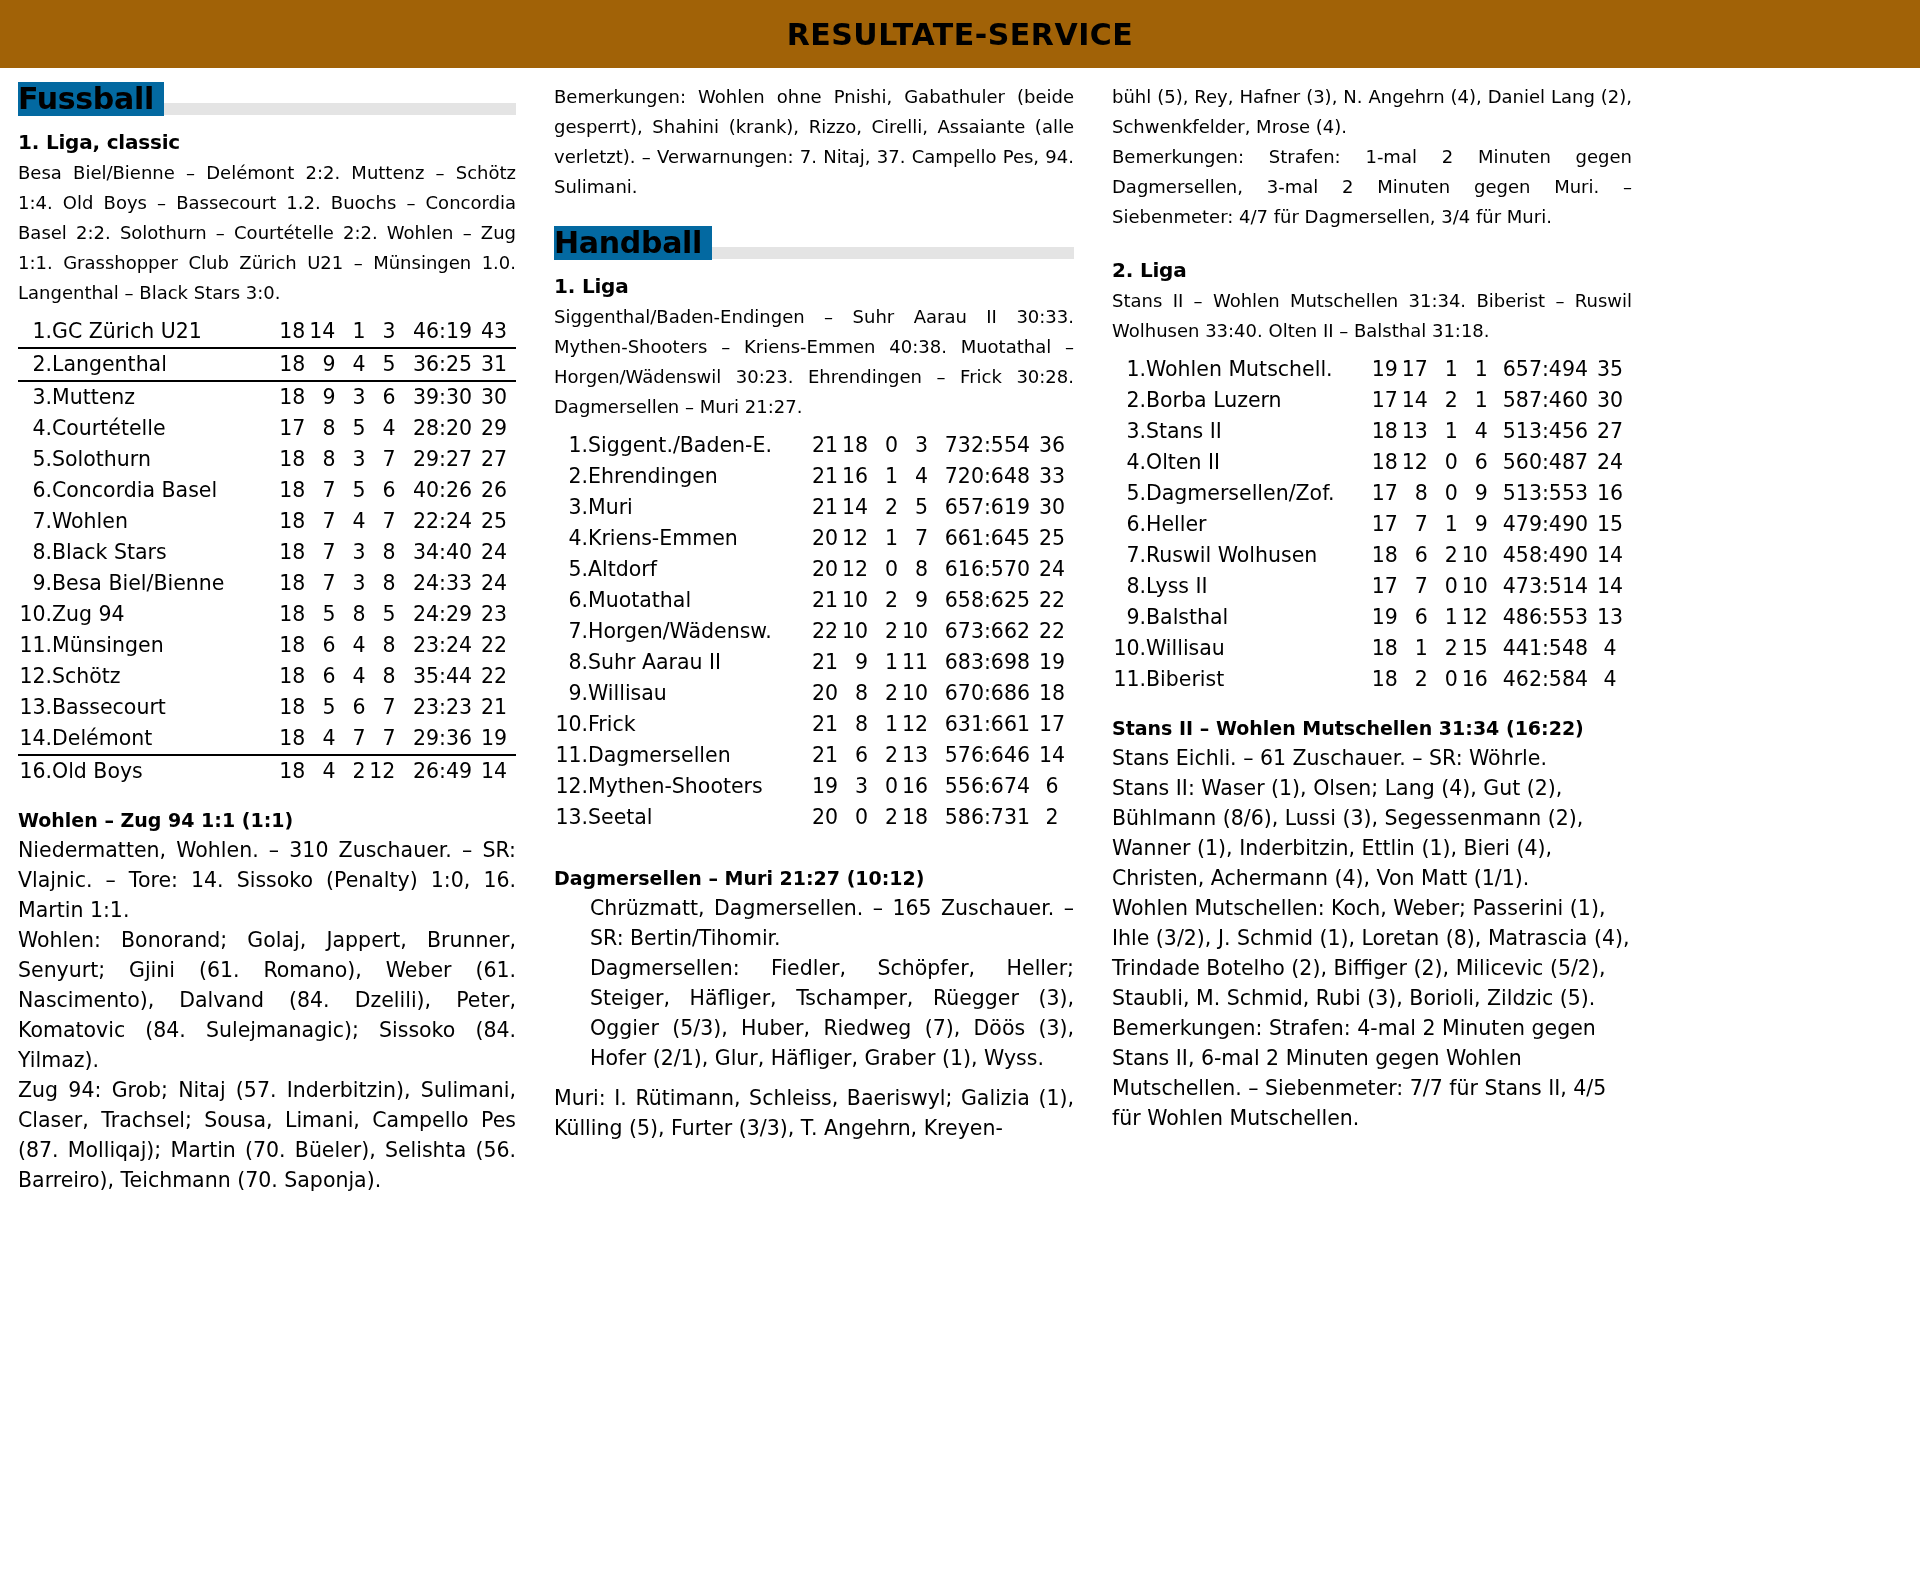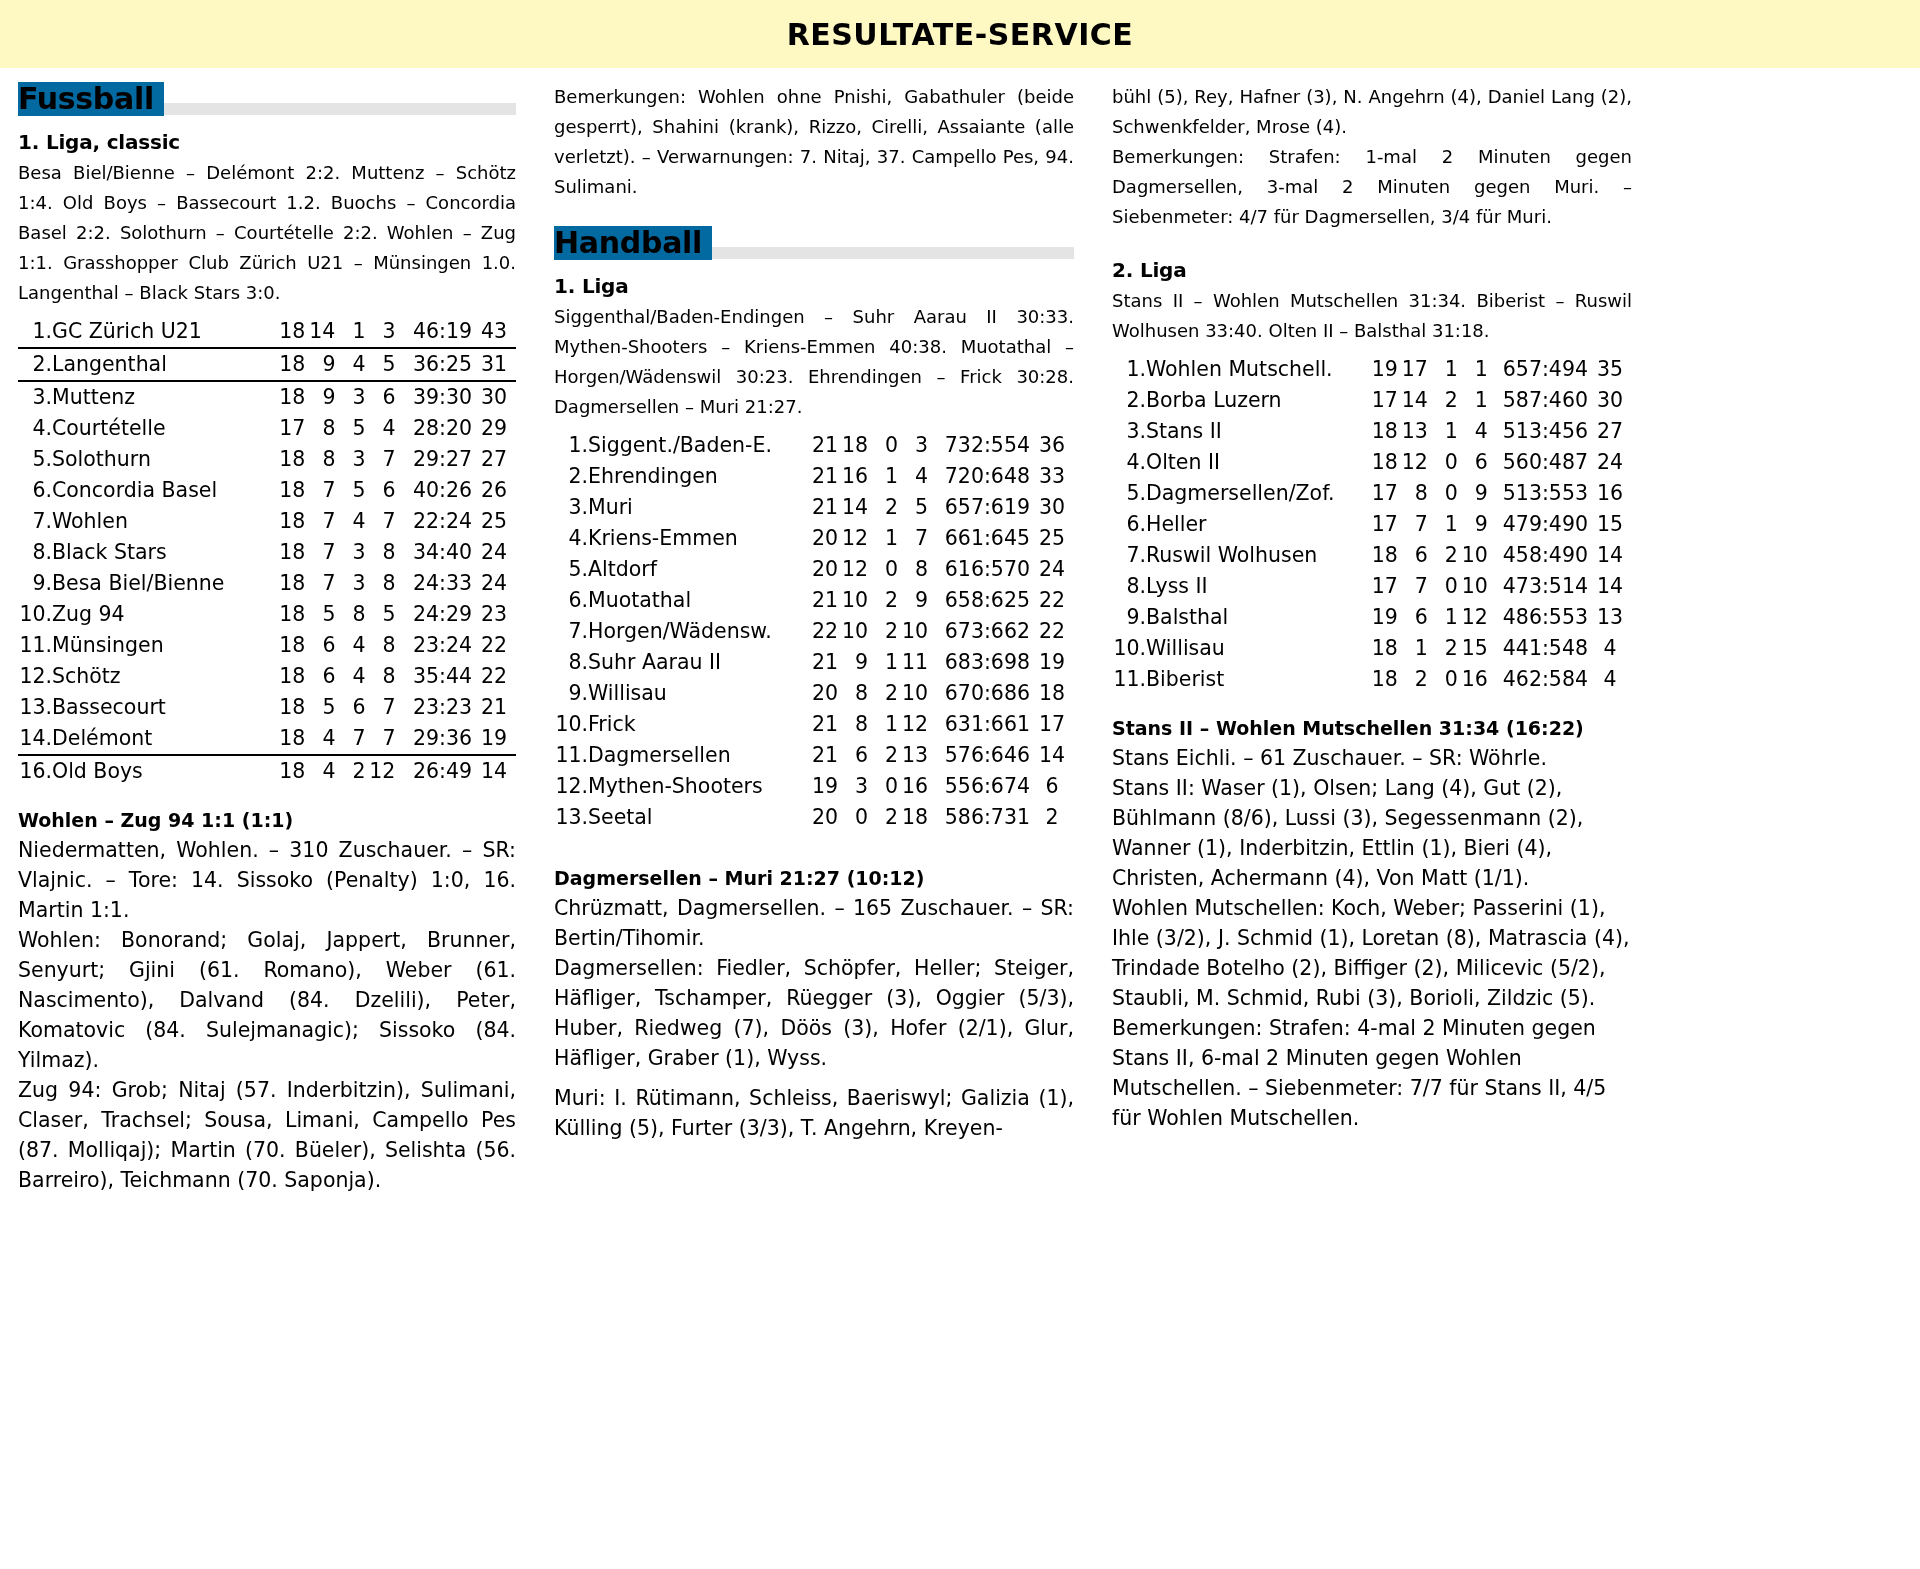--- a/index.html
+++ b/index.html
@@ -8,21 +8,21 @@
     background:#ffffff;
     font-family:"DejaVu Sans", sans-serif;
     color:#000;
     overflow:hidden;
   }
   .page { position:relative; width:1920px; height:1569px; }
 
   
   .masthead {
     height:68px;
-    background:#fef9c3;
+    background:#a16207;
     display:flex; align-items:center; justify-content:center;
   }
   .masthead-title {
     font-size:30px;
     font-weight:bold;
     letter-spacing:0.5px;
   }
 
   
   .columns {
@@ -448,21 +448,21 @@
               <td class="num">18</td>
               <td class="goals">586:731</td>
               <td class="pts">2</td>
             </tr>
           </tbody>
       </table>
 
       <div class="gap-l"></div>
 
       <div class="match-title">Dagmersellen – Muri 21:27 (10:12)</div>
-      <p class="rep" style="white-space:pre-line;">Chrüzmatt, Dagmersellen. – 165 Zuschauer. – SR: Bertin/Tihomir.
+      <p class="rep" style="white-space:pre-line;margin-left:36px;">Chrüzmatt, Dagmersellen. – 165 Zuschauer. – SR: Bertin/Tihomir.
 Dagmersellen: Fiedler, Schöpfer, Heller; Steiger, Häfliger, Tschamper, Rüegger (3), Oggier (5/3), Huber, Riedweg (7), Döös (3), Hofer (2/1), Glur, Häfliger, Graber (1), Wyss.</p>
       <div class="gap-s"></div>
       <p class="rep">Muri: I. Rütimann, Schleiss, Baeriswyl; Galizia (1), Külling (5), Furter (3/3), T. Angehrn, Kreyen-</p>
     </div>
 
     <div class="col c3">
 
       <p class="para" style="white-space:pre-line;">bühl (5), Rey, Hafner (3), N. Angehrn (4), Daniel Lang (2), Schwenkfelder, Mrose (4).
 Bemerkungen: Strafen: 1-mal 2 Minuten gegen Dagmersellen, 3-mal 2 Minuten gegen Muri. – Siebenmeter: 4/7 für Dagmersellen, 3/4 für Muri.</p>
 

